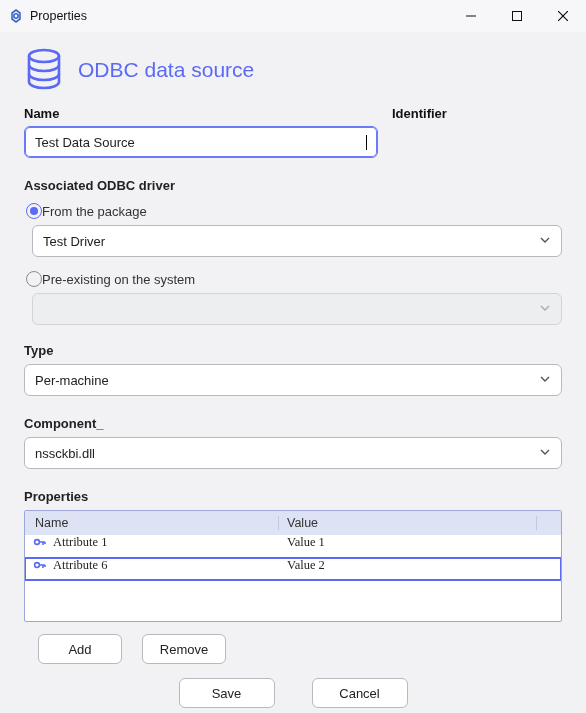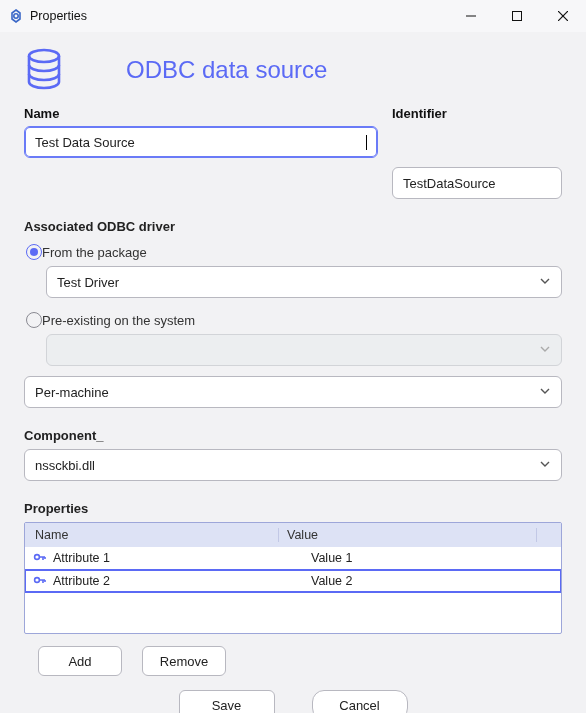--- a/index.html
+++ b/index.html
@@ -53,24 +53,23 @@
     flex-direction: column;
   }
   
   .page-header {
     display: flex;
     align-items: center;
     gap: 14px;
     margin: 6px 0 14px 0;
   }
   .page-title {
-    font-size: 24px;
+    font-size: 21px;
     color: #5b6af5;
     font-weight: 400;
-    margin-left: 48px;
   }
   .db-icon svg { display: block; }
 
   .form-row { margin-bottom: 12px; }
   .form-row-2col { display: flex; gap: 14px; }
   .col { display: flex; flex-direction: column; }
   .col.name { flex: 1; }
   .col.id { width: 170px; gap: 41px; }
   .label {
     font-size: 13px;
@@ -123,21 +122,21 @@
     border-radius: 50%;
     border: 1px solid #5b6af5;
     display: inline-flex; align-items: center; justify-content: center;
     box-sizing: border-box;
   }
   .radio-outer.unchecked { border-color: #8a8a92; }
   .radio-inner {
     width: 8px; height: 8px; border-radius: 50%; background: #5b6af5;
   }
   .radio-label { font-size: 13px; color: #333; }
-  .indented-select { margin-left: 22px; margin-bottom: 10px; }
+  .indented-select { margin-left: 8px; margin-bottom: 10px; }
 
   
   .attr-container {
     border: 1px solid #9da6d9;
     border-radius: 2px;
     background: #fff;
     overflow: hidden;
   }
   .attr-header {
     display: flex;
@@ -147,27 +146,28 @@
     height: 24px;
     align-items: center;
   }
   .attr-header .col-name { width: 254px; padding-left: 10px; border-right: 1px solid #c2c8e6; box-sizing: border-box; }
   .attr-header .col-value { flex: 1; padding-left: 8px; border-right: 1px solid #c2c8e6; box-sizing: border-box; }
   .attr-header .col-tail { width: 24px; }
   .attr-body { min-height: 86px; }
   .attr-row {
     display: flex;
     height: 22px;
-    align-items: center;
+    align-items: flex-start;
     font-size: 12.5px;
     border-top: 1px solid #e4e6ee;
+    font-family: Liberation Serif, serif;
   }
   .attr-row:first-child { border-top: none; }
   .attr-row .col-name { width: 254px; padding-left: 8px; display: flex; align-items: center; gap: 6px; box-sizing: border-box;}
-  .attr-row .col-value { flex: 1; padding-left: 8px; box-sizing: border-box; margin-left: 24px;}
+  .attr-row .col-value { flex: 1; padding-left: 8px; box-sizing: border-box;}
   .attr-row.selected {
     border: 1px solid #5b6af5;
     border-left: none; border-right: none;
     background: #fff;
     box-shadow: inset 0 0 0 1px #5b6af5;
   }
   .key-icon svg { display:block; }
 
   .attr-buttons {
     display: flex;
@@ -252,21 +252,20 @@
     <div class="form-row form-row-2col">
       <div class="col name">
         <span class="label">Name</span>
         <div class="select focus-border" style="position:relative;text-align:center;">
           <span>Test Data Source</span>
             <span class="cursor-caret"></span>
         </div>
       </div>
       <div class="col id">
         <span class="label">Identifier</span>
-        <input class="text" type="text" value="TestDataSource" style="">
       </div>
     </div>
 
     <div class="section-label">Associated ODBC driver</div>
 
     <div class="radio-row">
       <span class="radio-outer">
           <span class="radio-inner"></span>
         </span>
       <span class="radio-label">From the package</span>
@@ -290,20 +289,21 @@
       <div class="select disabled">
         <span></span>
         <span class="chev">
           <svg width="12" height="12" viewBox="0 0 12 12">
               <path d="M2 4 L6 8 L10 4" fill="none" stroke="#aaa" stroke-width="1.4"></path>
             </svg>
         </span>
       </div>
     </div>
 
+    <div class="section-label" style="margin-top:8px;">Type</div>
     <div class="form-row">
       <div class="select">
         <span>Per-machine</span>
         <span class="chev">
           <svg width="12" height="12" viewBox="0 0 12 12">
               <path d="M2 4 L6 8 L10 4" fill="none" stroke="#555" stroke-width="1.4"></path>
             </svg>
         </span>
       </div>
     </div>
@@ -341,32 +341,32 @@
             <div class="col-value"><span>Value 1</span></div>
           </div>
           <div class="attr-row selected">
             <div class="col-name">
               <span class="key-icon">
                 <svg width="14" height="14" viewBox="0 0 14 14">
                   <circle cx="4" cy="6" r="2.4" fill="none" stroke="#5b6af5" stroke-width="1.6"></circle>
                   <path d="M6 6 L12 6 M10 6 L10 9 M12 6 L12 8" stroke="#5b6af5" stroke-width="1.6" fill="none"></path>
                 </svg>
               </span>
-              <span>Attribute 2</span>
+              <span>Attribute 6</span>
             </div>
             <div class="col-value"><span>Value 2</span></div>
           </div>
         </div>
     </div>
     <div class="attr-buttons">
       <button class="btn">Add</button>
       <button class="btn">Remove</button>
     </div>
 
     <div style="flex:1"></div>
 
     <div class="footer">
       <button class="btn" style="min-width:96px;">Save</button>
-      <button class="btn" style="min-width:96px;border-radius:12px;">Cancel</button>
+      <button class="btn" style="min-width:96px;">Cancel</button>
     </div>
 
   </div>
 </div>
 
 </body></html>

